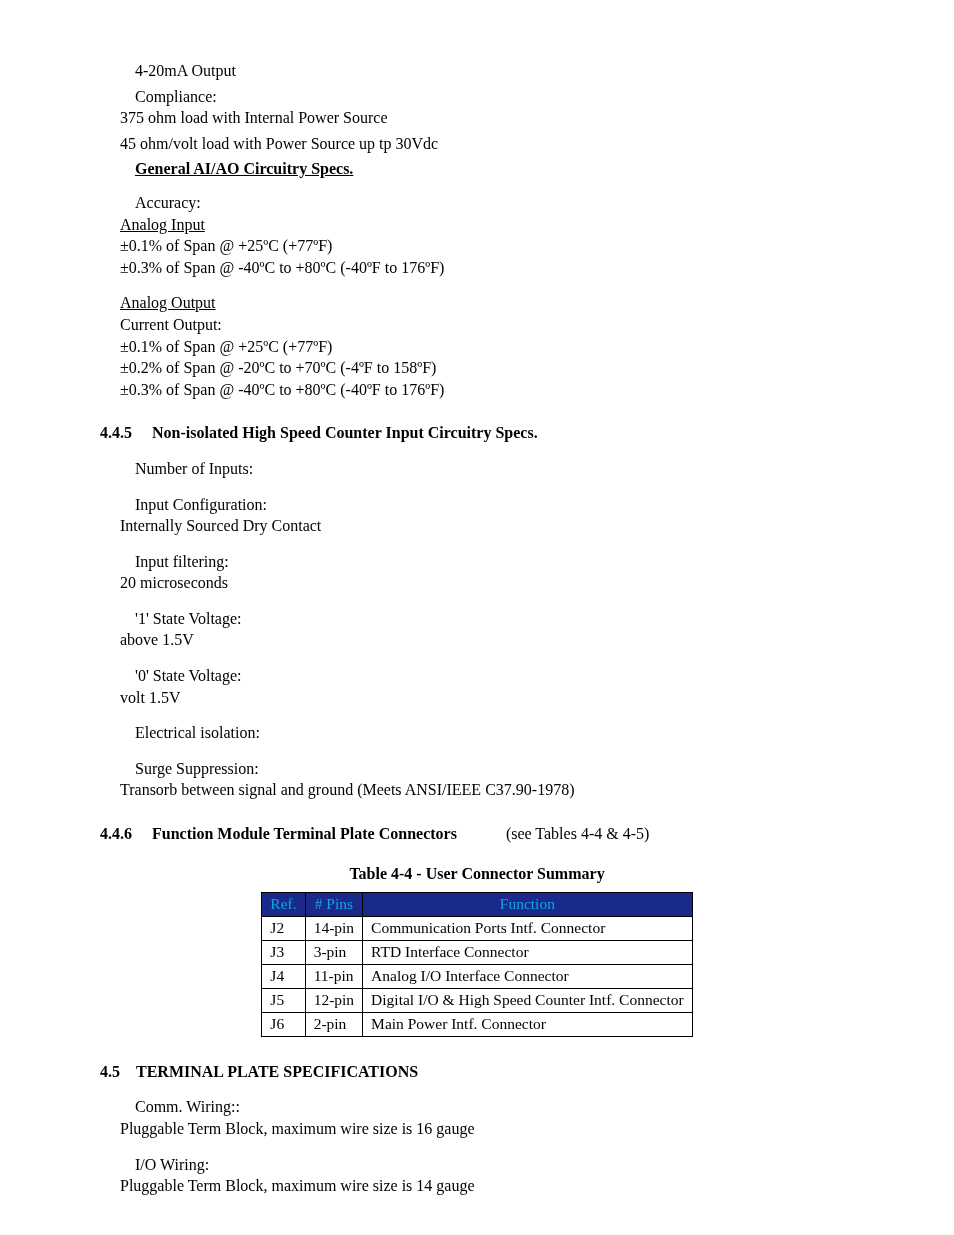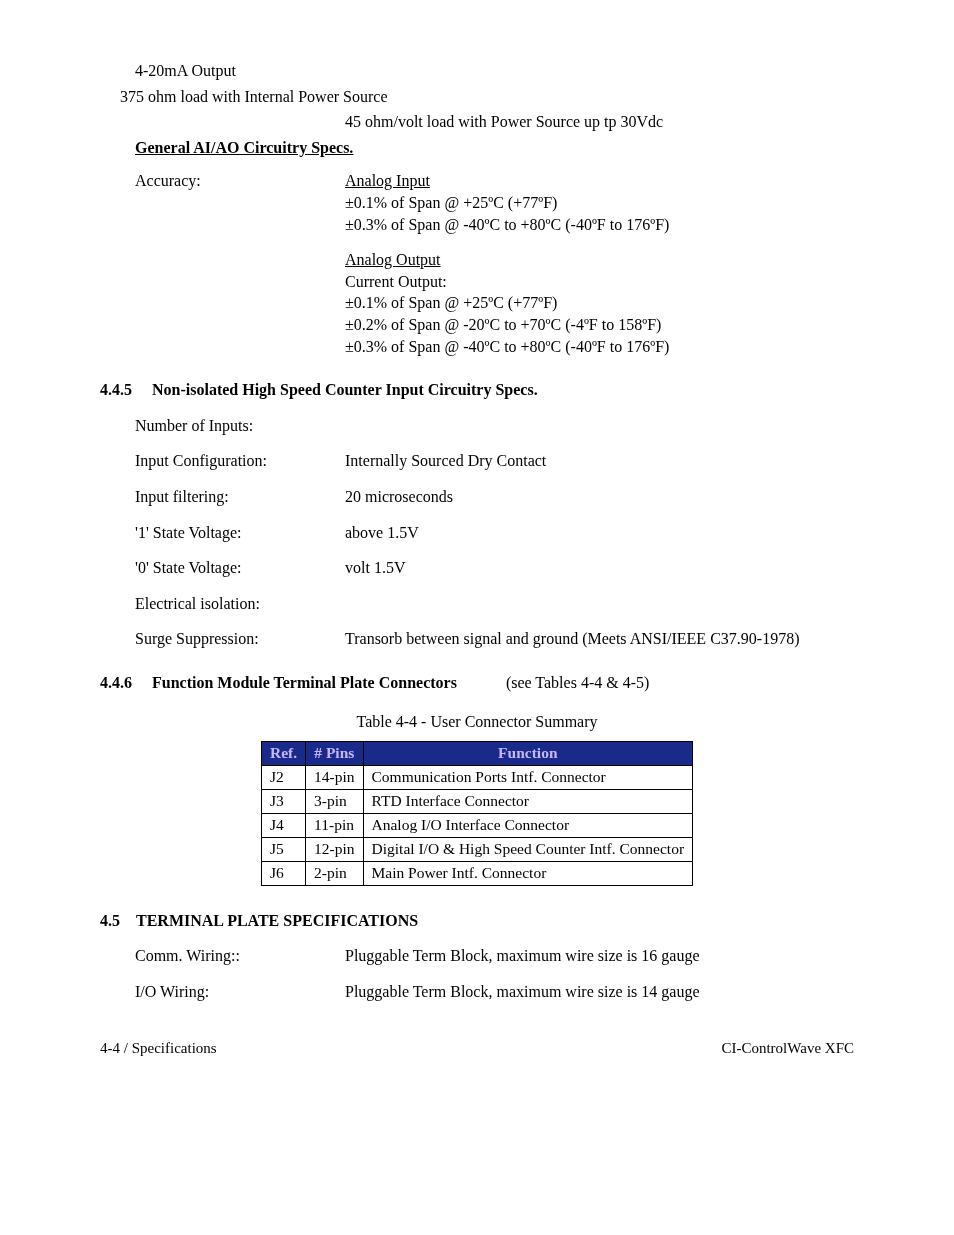--- a/index.html
+++ b/index.html
@@ -6,46 +6,47 @@
     font-family: Georgia, 'Times New Roman', serif;
     font-size: 16px;
     color: #000;
     background: #fff;
     margin: 0;
     padding: 60px 100px 40px 100px;
     width: 954px;
     box-sizing: border-box;
     line-height: 1.35;
   }
-  .spec-row { display: flex; margin-bottom: 4px; }
+  .spec-row { display: flex; margin-bottom: 4px; flex-direction: column; }
   .spec-label { width: 225px; flex-shrink: 0; padding-left: 35px; box-sizing: border-box; }
   .spec-value { flex: 1; text-align: justify; margin-left: 20px; }
   .heading { font-weight: bold; padding-left: 35px; margin-bottom: 12px; }
   .underline { text-decoration: underline; }
   .section-num-heading { font-weight: bold; margin-top: 22px; margin-bottom: 14px; }
   .section-num-heading .num { display: inline-block; width: 52px; }
   .section-num-heading .note { font-weight: normal; padding-left: 45px; }
   .spec-block { margin-bottom: 14px; }
-  .table-caption { font-weight: normal; text-align: center; margin-top: 18px; margin-bottom: 8px; }
+  .table-caption { font-weight: bold; text-align: center; margin-top: 18px; margin-bottom: 8px; }
   table { border-collapse: collapse; margin: 0 auto; }
   th, td { border: 1px solid #000; padding: 1px 8px; font-size: 15.5px; vertical-align: top; text-align: left; }
-  th { background: #1a2a8a; color: #c4b5fd; font-weight: bold; text-align: center; }
+  th { background: #1a2a8a; color: #0ea5e9; font-weight: normal; text-align: center; }
   .footer { display: flex; justify-content: space-between; margin-top: 36px; font-size: 15px; }
   .major-heading { font-weight: bold; margin-top: 24px; margin-bottom: 14px; }
   .major-heading .num { display: inline-block; width: 36px; }
   .gap { height: 14px; }
 </style>
 </head>
 <body>
 
 <div class="spec-row">
   <div class="spec-label">4-20mA Output</div>
   <div class="spec-value"></div>
 </div>
 <div class="spec-row">
+  <div class="spec-label">Compliance:</div>
   <div class="spec-value">375 ohm load with Internal Power Source</div>
 </div>
 <div class="spec-row">
   <div class="spec-label"></div>
   <div class="spec-value">45 ohm/volt load with Power Source up tp 30Vdc</div>
 </div>
 
 <div class="heading underline">General AI/AO Circuitry Specs.</div>
 
 <div class="spec-row">

